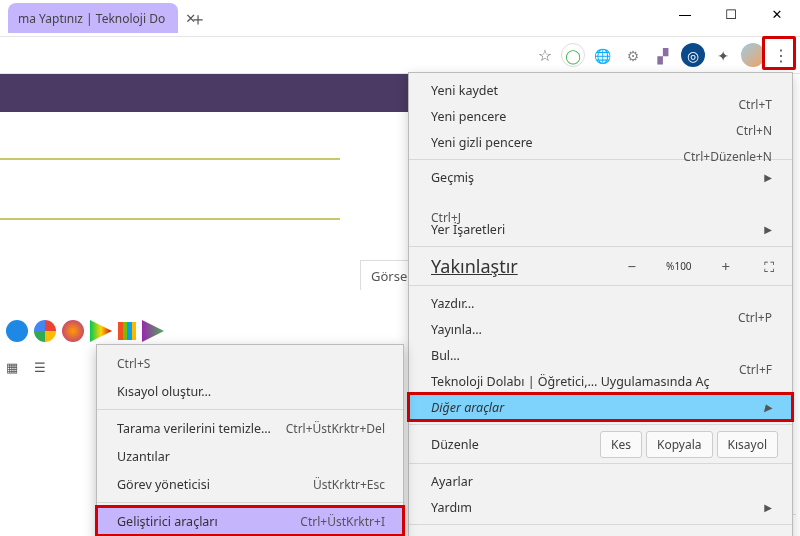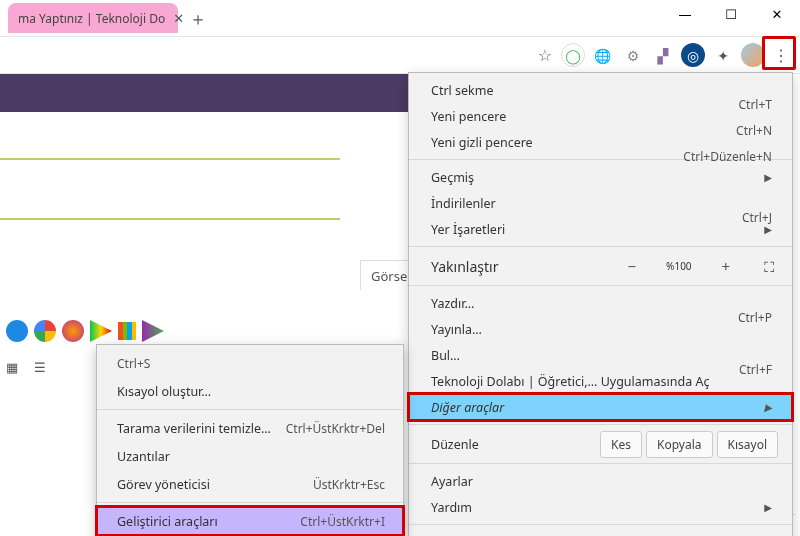--- a/index.html
+++ b/index.html
@@ -4,21 +4,21 @@
 <style>
   * { box-sizing: border-box; margin: 0; padding: 0; font-family: "Segoe UI", system-ui, sans-serif; }
   body { width: 800px; height: 536px; background: #fff; overflow: hidden; position: relative; font-size: 13px; color: #333; }
 
   
   .winctrl { position: absolute; top: 0; right: 0; height: 28px; display: flex; }
   .winbtn { width: 46px; height: 28px; display:flex; align-items:center; justify-content:center; font-size:13px; color:#000; }
 
   
   .tabstrip { position:absolute; top:0; left:0; height:36px; display:flex; align-items:center; padding-left:8px; }
-  .tab { height:30px; background:#f9a8d4; border-radius:8px 8px 0 0; display:flex; align-items:center; padding:0 10px; gap:8px; max-width:170px; }
+  .tab { height:30px; background:#c4b5fd; border-radius:8px 8px 0 0; display:flex; align-items:center; padding:0 10px; gap:20px; max-width:170px; }
   .tab span.t { font-size:12px; color:#444; white-space:nowrap; }
   .tab .xicon { font-size:13px; color:#555; }
   .plus { width:28px; height:28px; display:flex; align-items:center; justify-content:center; font-size:18px; color:#555; margin-left:6px; }
 
   
   .addrrow { position:absolute; top:36px; left:0; right:0; height:38px; border-top:1px solid #e5e5e5; border-bottom:1px solid #e5e5e5; background:#fff; display:flex; align-items:center; justify-content:flex-end; padding-right:6px; }
   .addrstar { margin-right:6px; color:#666; font-size:16px; }
   .exticon { width:24px; height:24px; margin:0 3px; display:flex; align-items:center; justify-content:center; border-radius:50%; font-size:14px; }
   .redbox { border:3px solid #d40000; border-radius:2px; }
   .kebab { width:26px; height:26px; display:flex; align-items:center; justify-content:center; font-size:16px; color:#555; }
@@ -38,21 +38,21 @@
   .bkplain { width:18px; height:18px; color:#555; }
 
   
   .mainmenu { position:absolute; top:72px; right:7px; width:385px; background:#f2f2f2; border:1px solid #bbb; box-shadow:0 4px 12px rgba(0,0,0,.2); padding-top:4px; }
   .mrow { height:26px; display:flex; align-items:center; padding:0 20px 0 22px; font-size:12.5px; color:#333; }
   .mrow .lab { flex:1; }
   .mrow .accel { color:#555; font-size:12px;margin-top:28px; }
   .mrow .arrw { color:#555; margin-left:8px; font-size:10px; }
   .msep { height:1px; background:#d8d8d8; margin:4px 0; }
   .zoomrow { height:30px; display:flex; align-items:center; padding:0 18px 0 22px; gap:18px; }
-  .zgrow { flex:1; font-size:14px; }
+  .zgrow { flex:1; font-size:18px;text-decoration:underline; }
   .zbtn { font-size:15px; color:#555; padding:0 6px; }
   .zpct { font-size:10px; padding:0 6px;text-align:right; }
   .zfs { font-size:14px; margin-left:10px; }
   .highlight-row { background:#7dd3fc; position:relative;font-style:italic; }
   .highlight-row .redframe { position:absolute; inset:-2px; border:3px solid #d40000; pointer-events:none; }
   .editrow { height:30px; display:flex; align-items:center; padding:0 14px 0 22px; }
   .editrow .lab { flex:1; font-size:12.5px; }
   .editbtn { font-size:12px; padding:4px 10px; border:1px solid #ccc; border-radius:3px; margin-left:4px; background:#fafafa; color:#444; }
 
   
@@ -116,38 +116,37 @@
   <span class="bkplain">☰</span>
 </div>
 
 <div class="bottomfrag">
   <span>Tüm kategoriler</span>
   <a>En çok kullanılan</a>
 </div>
 
 <div class="mainmenu">
   <div class="mrow">
-      <span class="lab">Ctrl sekme</span>
+      <span class="lab">Yeni kaydet</span>
       <span class="accel">Ctrl+T</span>
     </div>
   <div class="mrow">
       <span class="lab">Yeni pencere</span>
       <span class="accel">Ctrl+N</span>
     </div>
   <div class="mrow">
       <span class="lab">Yeni gizli pencere</span>
       <span class="accel">Ctrl+Düzenle+N</span>
     </div>
   <div class="msep"></div>
   <div class="mrow">
       <span class="lab">Geçmiş</span>
       <span class="arrw">▶</span>
     </div>
   <div class="mrow">
-      <span class="lab">İndirilenler</span>
       <span class="accel">Ctrl+J</span>
     </div>
   <div class="mrow">
       <span class="lab">Yer İşaretleri</span>
       <span class="arrw">▶</span>
     </div>
   <div class="msep"></div>
   <div class="zoomrow">
     <span class="zgrow">Yakınlaştır</span>
     <span class="zbtn">−</span>

